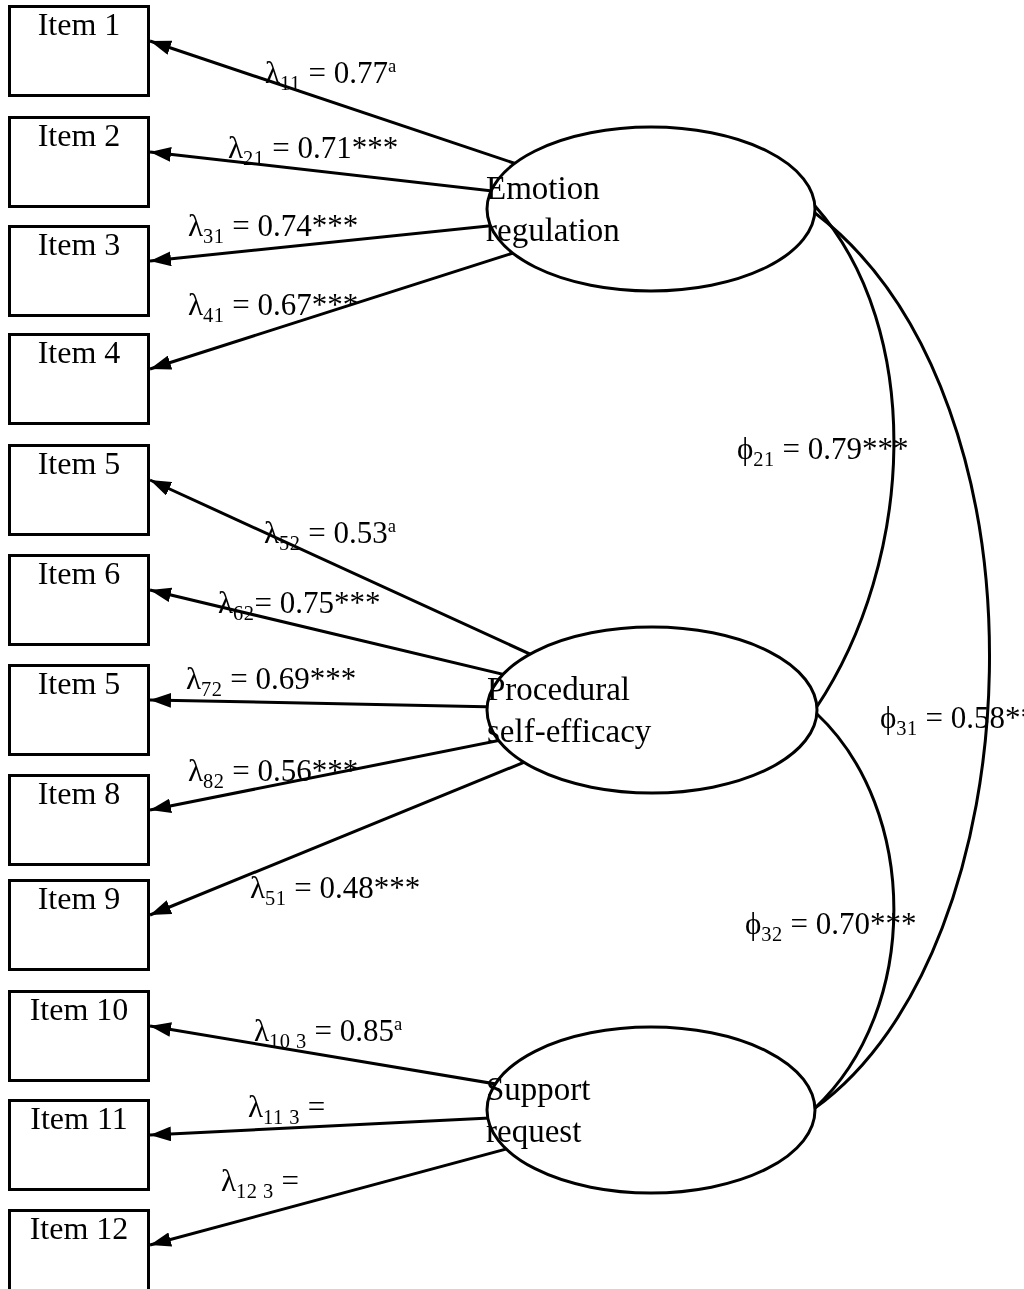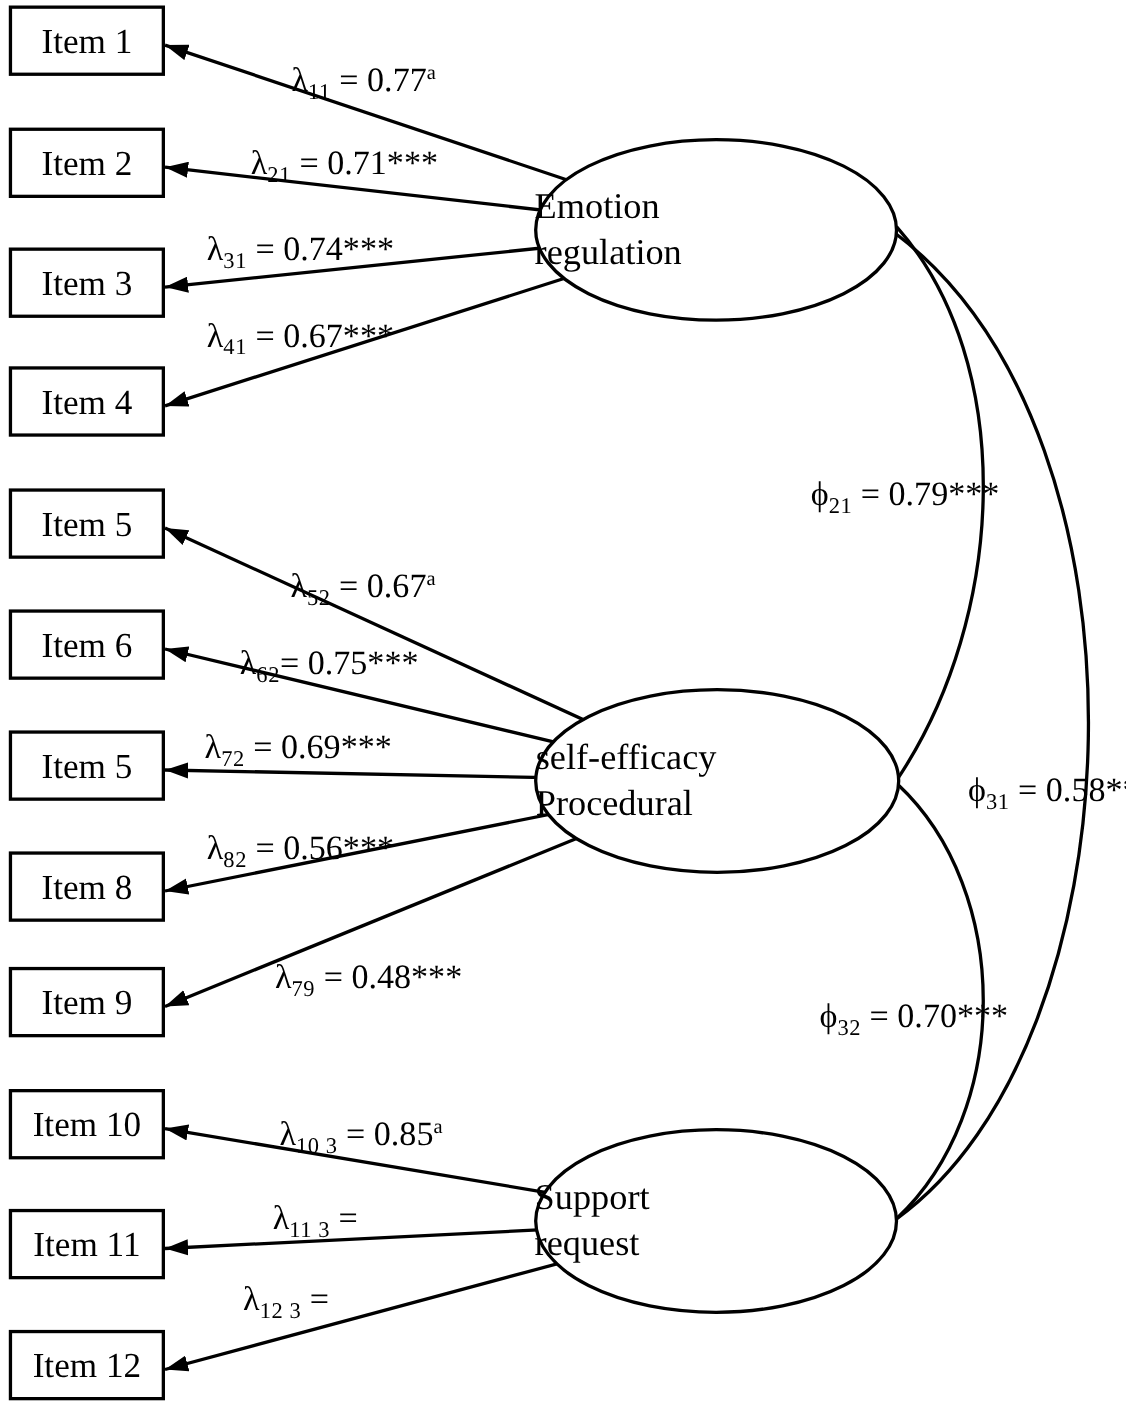--- a/index.html
+++ b/index.html
@@ -14,26 +14,25 @@
   }
   .canvas-svg {
     position: absolute;
     left: 0; top: 0;
     width: 1024px; height: 1289px;
   }
   .item-box {
     position: absolute;
     left: 8px;
     width: 142px;
-    height: 64px;
+    height: 92px;
     box-sizing: border-box;
     border: 3px solid #000000;
     background: #ffffff;
     display: flex;
-    align-items: center;
     justify-content: center;
     font-size: 32px;
     line-height: 1;
   }
   .factor-label {
     position: absolute;
     width: 330px;
     text-align: left;
     font-size: 33px;
     line-height: 42px;
@@ -132,37 +131,37 @@
     </div>
   <div class="item-box" style="top:1209px">
       <span>Item 12</span>
     </div>
 
   <div class="factor-label" style="left:486px; top:167px">
     <div>Emotion</div>
     <div>regulation</div>
   </div>
   <div class="factor-label" style="left:487px; top:668px">
+    <div>Procedural</div>
     <div>self-efficacy</div>
-    <div>Procedural</div>
   </div>
   <div class="factor-label" style="left:486px; top:1068px">
     <div>Support</div>
     <div>request</div>
   </div>
 
   <div class="path-label" style="left:265px; top:54px"><span>λ</span><sub>11</sub><span> = 0.77</span><sup>a</sup></div>
   <div class="path-label" style="left:228px; top:129px"><span>λ</span><sub>21</sub><span> = 0.71***</span><sup></sup></div>
   <div class="path-label" style="left:188px; top:207px"><span>λ</span><sub>31</sub><span> = 0.74***</span><sup></sup></div>
   <div class="path-label" style="left:188px; top:286px"><span>λ</span><sub>41</sub><span> = 0.67***</span><sup></sup></div>
-  <div class="path-label" style="left:264px; top:514px"><span>λ</span><sub>52</sub><span> = 0.67</span><sup>a</sup></div>
+  <div class="path-label" style="left:264px; top:514px"><span>λ</span><sub>52</sub><span> = 0.53</span><sup>a</sup></div>
   <div class="path-label" style="left:218px; top:584px"><span>λ</span><sub>62</sub><span>= 0.75***</span><sup></sup></div>
   <div class="path-label" style="left:186px; top:660px"><span>λ</span><sub>72</sub><span> = 0.69***</span><sup></sup></div>
   <div class="path-label" style="left:188px; top:752px"><span>λ</span><sub>82</sub><span> = 0.56***</span><sup></sup></div>
-  <div class="path-label" style="left:250px; top:869px"><span>λ</span><sub>79</sub><span> = 0.48***</span><sup></sup></div>
+  <div class="path-label" style="left:250px; top:869px"><span>λ</span><sub>51</sub><span> = 0.48***</span><sup></sup></div>
   <div class="path-label" style="left:254px; top:1012px"><span>λ</span><sub>10 3</sub><span> = 0.85</span><sup>a</sup></div>
   <div class="path-label" style="left:248px; top:1088px"><span>λ</span><sub>11 3</sub><span> =</span><sup></sup></div>
   <div class="path-label" style="left:221px; top:1162px"><span>λ</span><sub>12 3</sub><span> =</span><sup></sup></div>
 
   <div class="path-label" style="left:737px; top:430px"><span>ϕ</span><sub>21</sub><span> = 0.79***</span></div>
   <div class="path-label" style="left:880px; top:699px"><span>ϕ</span><sub>31</sub><span> = 0.58***</span></div>
   <div class="path-label" style="left:745px; top:905px"><span>ϕ</span><sub>32</sub><span> = 0.70***</span></div>
 
 </div>
 

